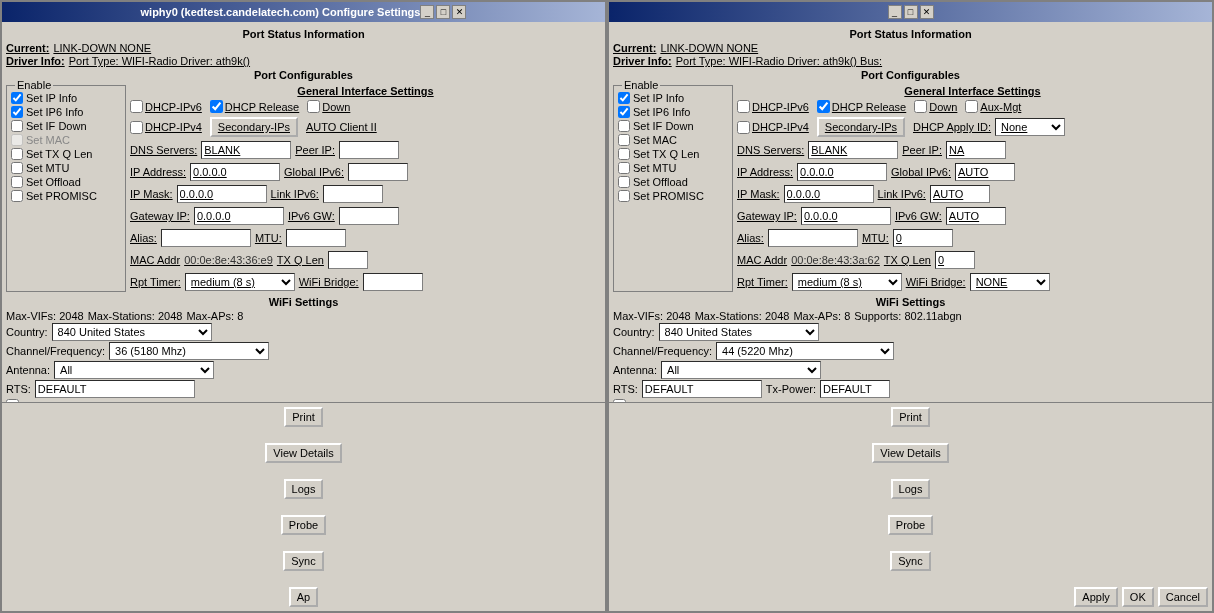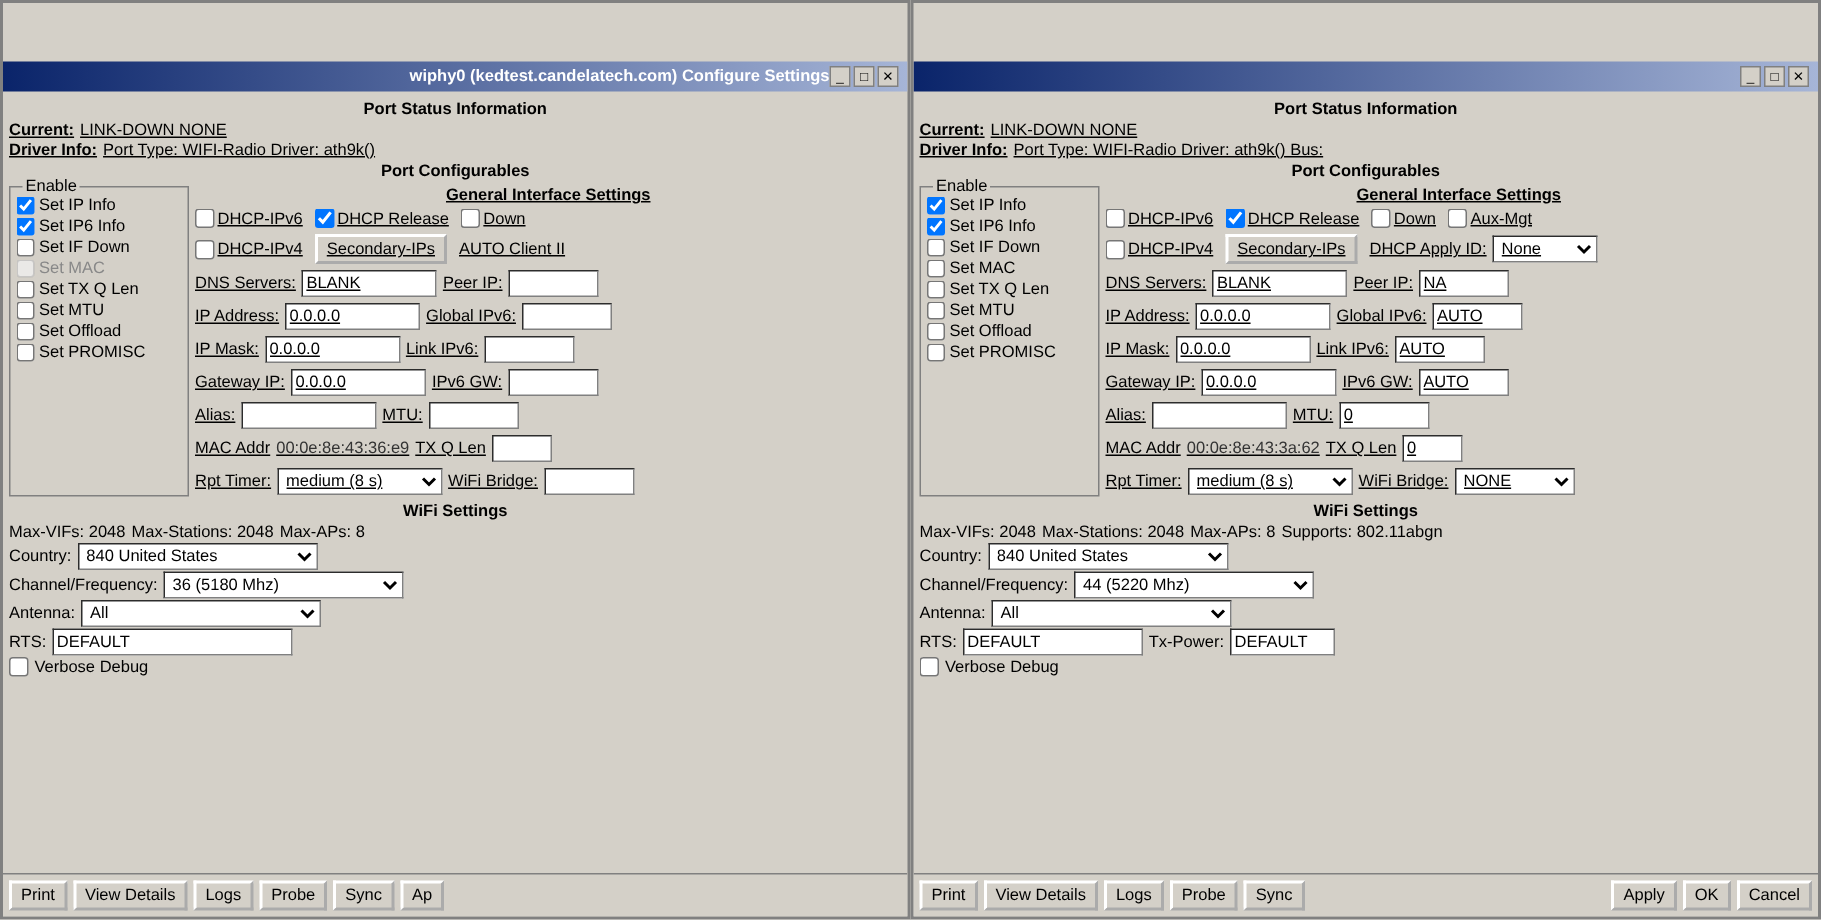--- a/index.html
+++ b/index.html
@@ -27,24 +27,23 @@
     }
     .window + .window {
       border-left: 2px solid #808080;
     }
     .title-bar {
       background: linear-gradient(to right, #0a246a, #a6b5d7);
       color: white;
       padding: 3px 6px;
       display: flex;
       align-items: center;
-      justify-content: flex-end;
+      justify-content: center;
       font-size: 11px;
       font-weight: bold;
-      margin-top: 39px;
     }
     .title-bar-buttons {
       display: flex;
       gap: 2px;
     }
     .title-btn {
       background: #d4d0c8;
       border: 1px solid #808080;
       width: 14px;
       height: 14px;
@@ -158,22 +157,23 @@
       white-space: nowrap;
     }
     .wifi-section {
       margin-top: 4px;
     }
     .bottom-bar {
       background: #d4d0c8;
       border-top: 1px solid #808080;
       padding: 4px;
       display: flex;
-      gap: 4px;
+      gap: 16px;
       align-items: center;
+      flex-direction: column;
     }
     .bottom-bar-right {
       margin-left: auto;
       display: flex;
       gap: 4px;
     }
     .mac-display {
       font-size: 11px;
       color: #333;
     }
@@ -526,21 +526,21 @@
           <span>Supports: 802.11abgn</span>
         </div>
         <div class="row-line">
           <span class="field-label">Country:</span>
           <select style="width:160px">
             <option>840  United States</option>
           </select>
         </div>
         <div class="row-line">
           <span class="field-label">Channel/Frequency:</span>
-          <select style="width:160px">
+          <select style="width:178px">
             <option>44  (5220 Mhz)</option>
           </select>
         </div>
         <div class="row-line">
           <span class="field-label">Antenna:</span>
           <select style="width:160px">
             <option>All</option>
           </select>
         </div>
         <div class="row-line">

